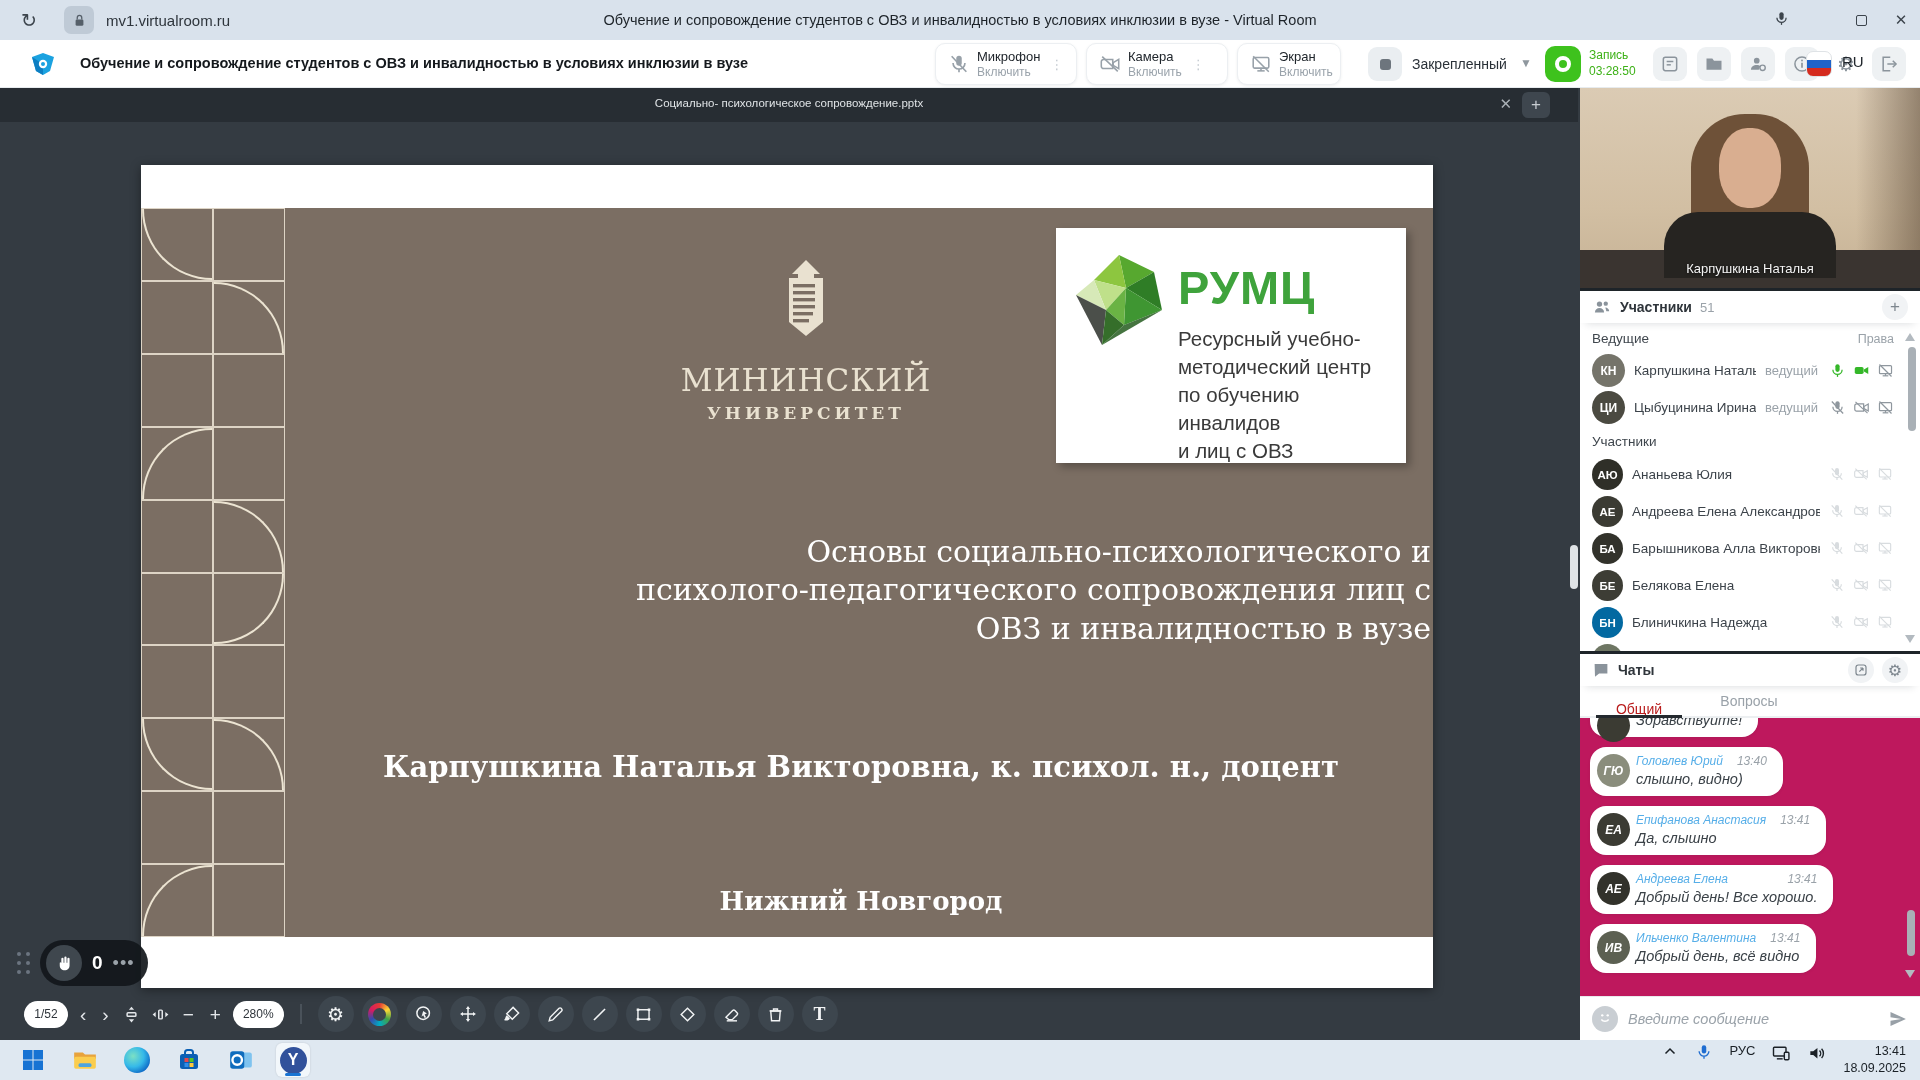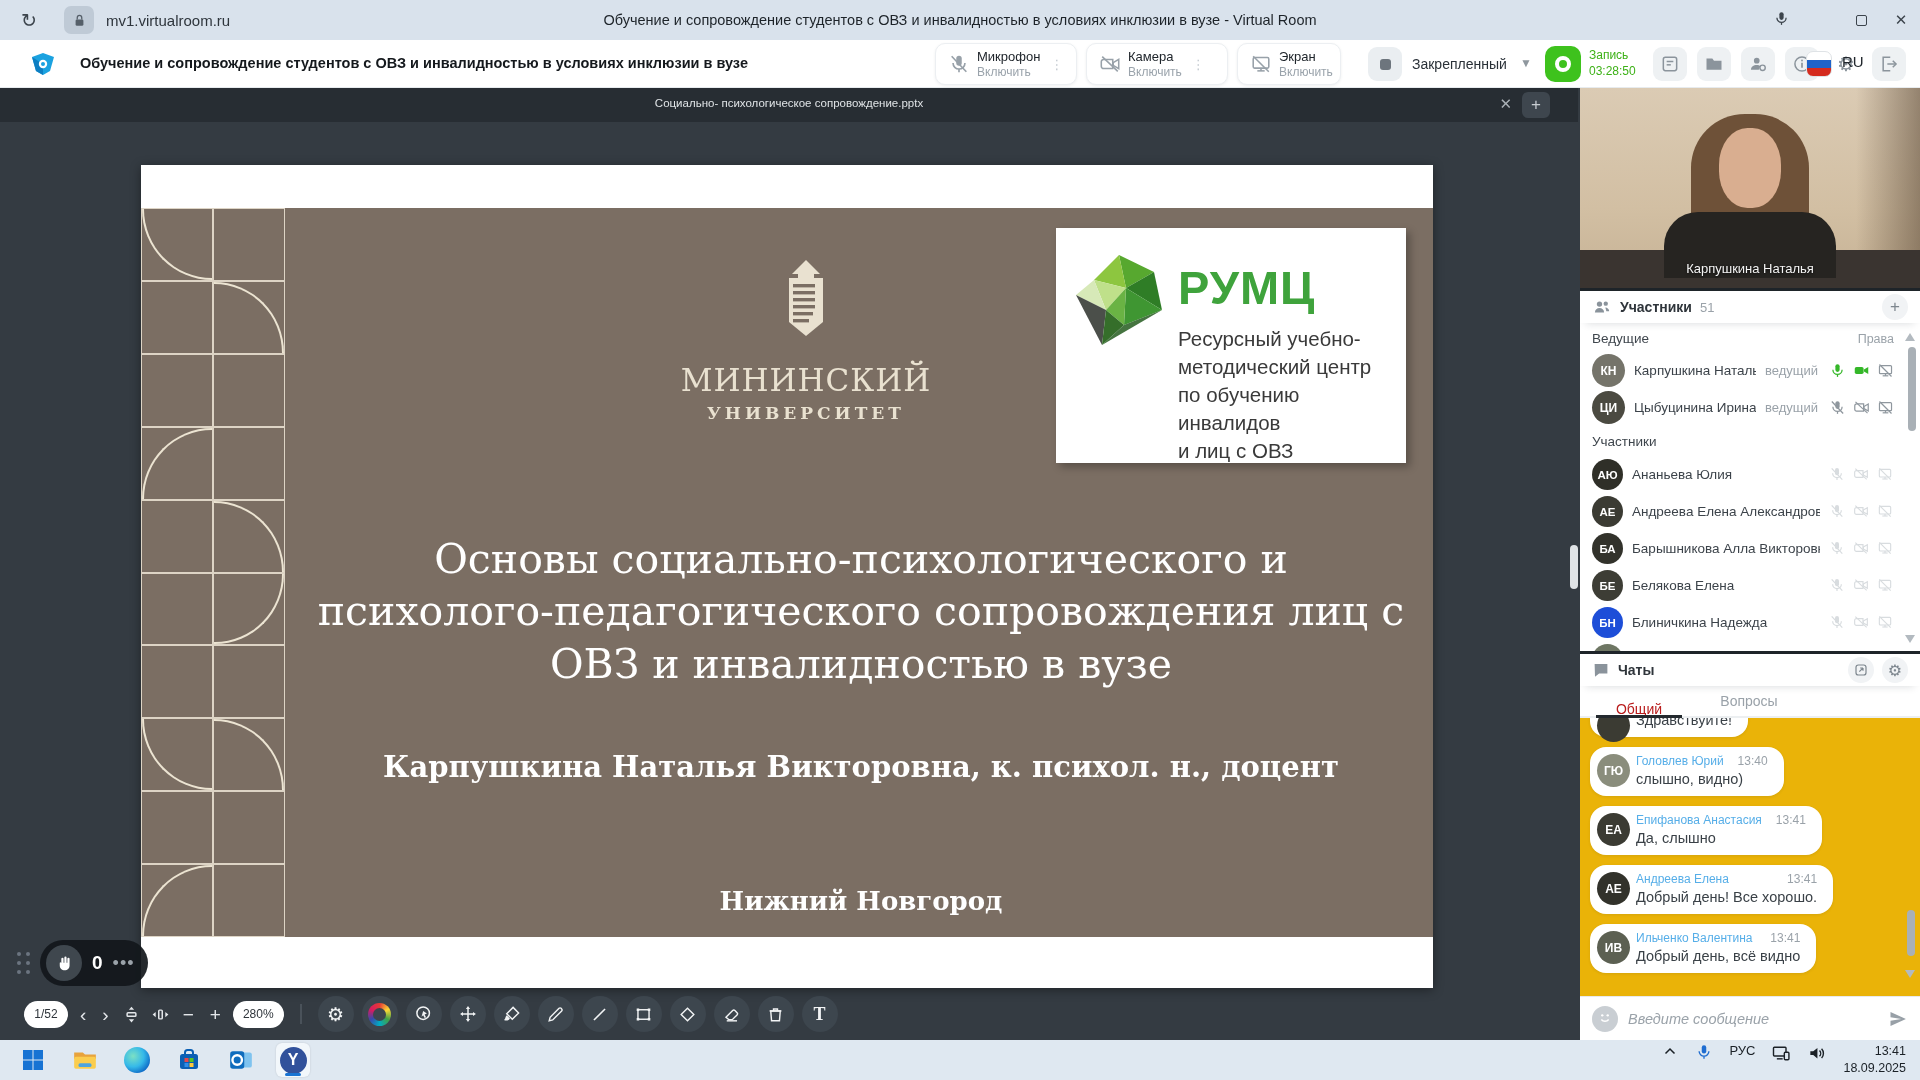--- a/index.html
+++ b/index.html
@@ -58,21 +58,21 @@
 
   .minin { position:absolute; left:515px; top:52px; width:300px; text-align:center; color:#e9e1d0; }
   .minin-name { font-family:"DejaVu Serif",serif; font-weight:normal; font-size:31px; letter-spacing:1px; margin-top:12px; }
   .minin-sub { font-family:"DejaVu Serif",serif; font-weight:bold; font-size:17px; letter-spacing:4px; margin-top:5px; }
 
   .rumc { position:absolute; left:915px; top:20px; width:350px; height:235px; background:#fff; box-shadow:4px 4px 8px rgba(0,0,0,.28); }
   .rumc-gem { position:absolute; left:8px; top:22px; }
   .rumc-abbr { position:absolute; left:122px; top:32px; font-size:47px; font-weight:bold; color:#3fa33c; letter-spacing:1px; }
   .rumc-desc { position:absolute; left:122px; top:97px; font-size:20.5px; color:#3a3a3a; line-height:1.36; }
 
-  .slide-title { position:absolute; left:150px; width:1140px; top:325px; text-align:center; color:#fff; font-family:"DejaVu Serif",serif; font-size:41px; line-height:1.28; }
+  .slide-title { position:absolute; left:150px; width:1140px; top:325px; text-align:right; color:#fff; font-family:"DejaVu Serif",serif; font-size:30px; line-height:1.28; }
   .slide-author { position:absolute; left:150px; width:1140px; top:542px; text-align:center; color:#fff; font-family:"DejaVu Serif",serif; font-weight:bold; font-size:29px; }
   .slide-city { position:absolute; left:150px; width:1140px; top:678px; text-align:center; color:#fff; font-family:"DejaVu Serif",serif; font-weight:bold; font-size:26px; }
 
   .grip { position:absolute; left:14px; top:862px; width:18px; height:26px; display:grid; grid-template-columns:1fr 1fr; grid-template-rows:repeat(3,1fr); cursor:grab; }
   .grip i { width:4px; height:4px; border-radius:50%; background:#6b7480; margin:auto; }
   .hand-pill { position:absolute; left:40px; top:852px; height:46px; background:rgba(18,23,27,.92); border-radius:24px; display:flex; align-items:center; padding:0 14px 0 6px; gap:10px; }
   .hand-circle { width:36px; height:36px; border-radius:50%; background:#3f474e; display:flex; align-items:center; justify-content:center; color:#fff; cursor:pointer; }
   .hand-count { color:#fff; font-size:19px; font-weight:bold; }
   .hand-more { color:#9aa2a9; font-size:18px; letter-spacing:1px; cursor:pointer; }
 
@@ -124,21 +124,21 @@
   .scroll-up, .scroll-dn { position:absolute; right:5px; width:0; height:0; border-left:5px solid transparent; border-right:5px solid transparent; cursor:pointer; }
   .scroll-up { border-bottom:8px solid #b3bac0; top:42px; }
   .scroll-dn { border-top:8px solid #b3bac0; bottom:8px; }
   .scroll-thumb { position:absolute; right:4px; top:56px; width:8px; height:84px; border-radius:5px; background:#a9b0b6; cursor:grab; }
 
   .panel-chat { flex:1; display:flex; flex-direction:column; position:relative; overflow:hidden; }
   .chat-tabs { display:flex; height:32px; border-bottom:2px solid #eceff1; padding:0 4px; flex:none; }
   .chat-tab { width:110px; text-align:center; font-size:14px; line-height:30px; color:#9aa2a9; cursor:pointer; position:relative; }
   .chat-tab.active { color:#b91c1c; font-weight:normal;margin-top:8px; }
   .chat-tab.active::after { content:""; position:absolute; left:12px; right:12px; bottom:-2px; height:3px; background:#23292e; }
-  .chat-msgs { flex:1; background:#eab308; padding:10px 26px 6px 10px; overflow:hidden; position:relative; }
+  .chat-msgs { flex:1; background:#be185d; padding:10px 26px 6px 10px; overflow:hidden; position:relative;font-style:italic; }
   .bubble { position:relative; background:#fff; border-radius:16px; padding:7px 16px 9px 46px; margin-bottom:10px; width:fit-content; max-width:280px; box-shadow:0 1px 3px rgba(30,40,50,.10); }
   .bubble .b-av { position:absolute; left:7px; top:7px; }
   .b-head { display:flex; gap:14px; align-items:baseline; }
   .b-name { font-size:12px; color:#56aee8; white-space:nowrap; }
   .b-time { font-size:12px; color:#9aa2a9; margin-left:auto; }
   .b-text { font-size:14.5px; color:#3a4147; margin-top:3px; white-space:nowrap; }
   .bubble.clipped { margin-top:-26px; }
   .chat-scroll-thumb { position:absolute; right:5px; bottom:40px; width:8px; height:46px; border-radius:5px; background:#a9b0b6; cursor:grab; }
   .chat-scroll-dn { position:absolute; right:5px; bottom:18px; width:0; height:0; border-left:5px solid transparent; border-right:5px solid transparent; border-top:8px solid #b3bac0; cursor:pointer; }
   .chat-input { height:44px; border-top:1px solid #e8eaec; display:flex; align-items:center; padding:0 12px; gap:10px; background:#fff; flex:none; }
@@ -759,21 +759,21 @@
                 </svg>
               </span>
               <span class="pi faint">
                 <svg width="16" height="16" viewBox="0 0 24 24">
                   <use href="#i-screen-off"></use>
                 </svg>
               </span>
             </span>
         </div>
         <div class="prow">
-          <span class="avatar av30" style="background: #1d4ed8;">БН</span>
+          <span class="avatar av30" style="background: #0369a1;">БН</span>
           <span class="pname">Блиничкина Надежда</span>
           <span class="picons">
               <span class="pi faint">
                 <svg width="16" height="16" viewBox="0 0 24 24">
                   <use href="#i-mic-off"></use>
                 </svg>
               </span>
               <span class="pi faint">
                 <svg width="16" height="16" viewBox="0 0 24 24">
                   <use href="#i-cam-off"></use>

